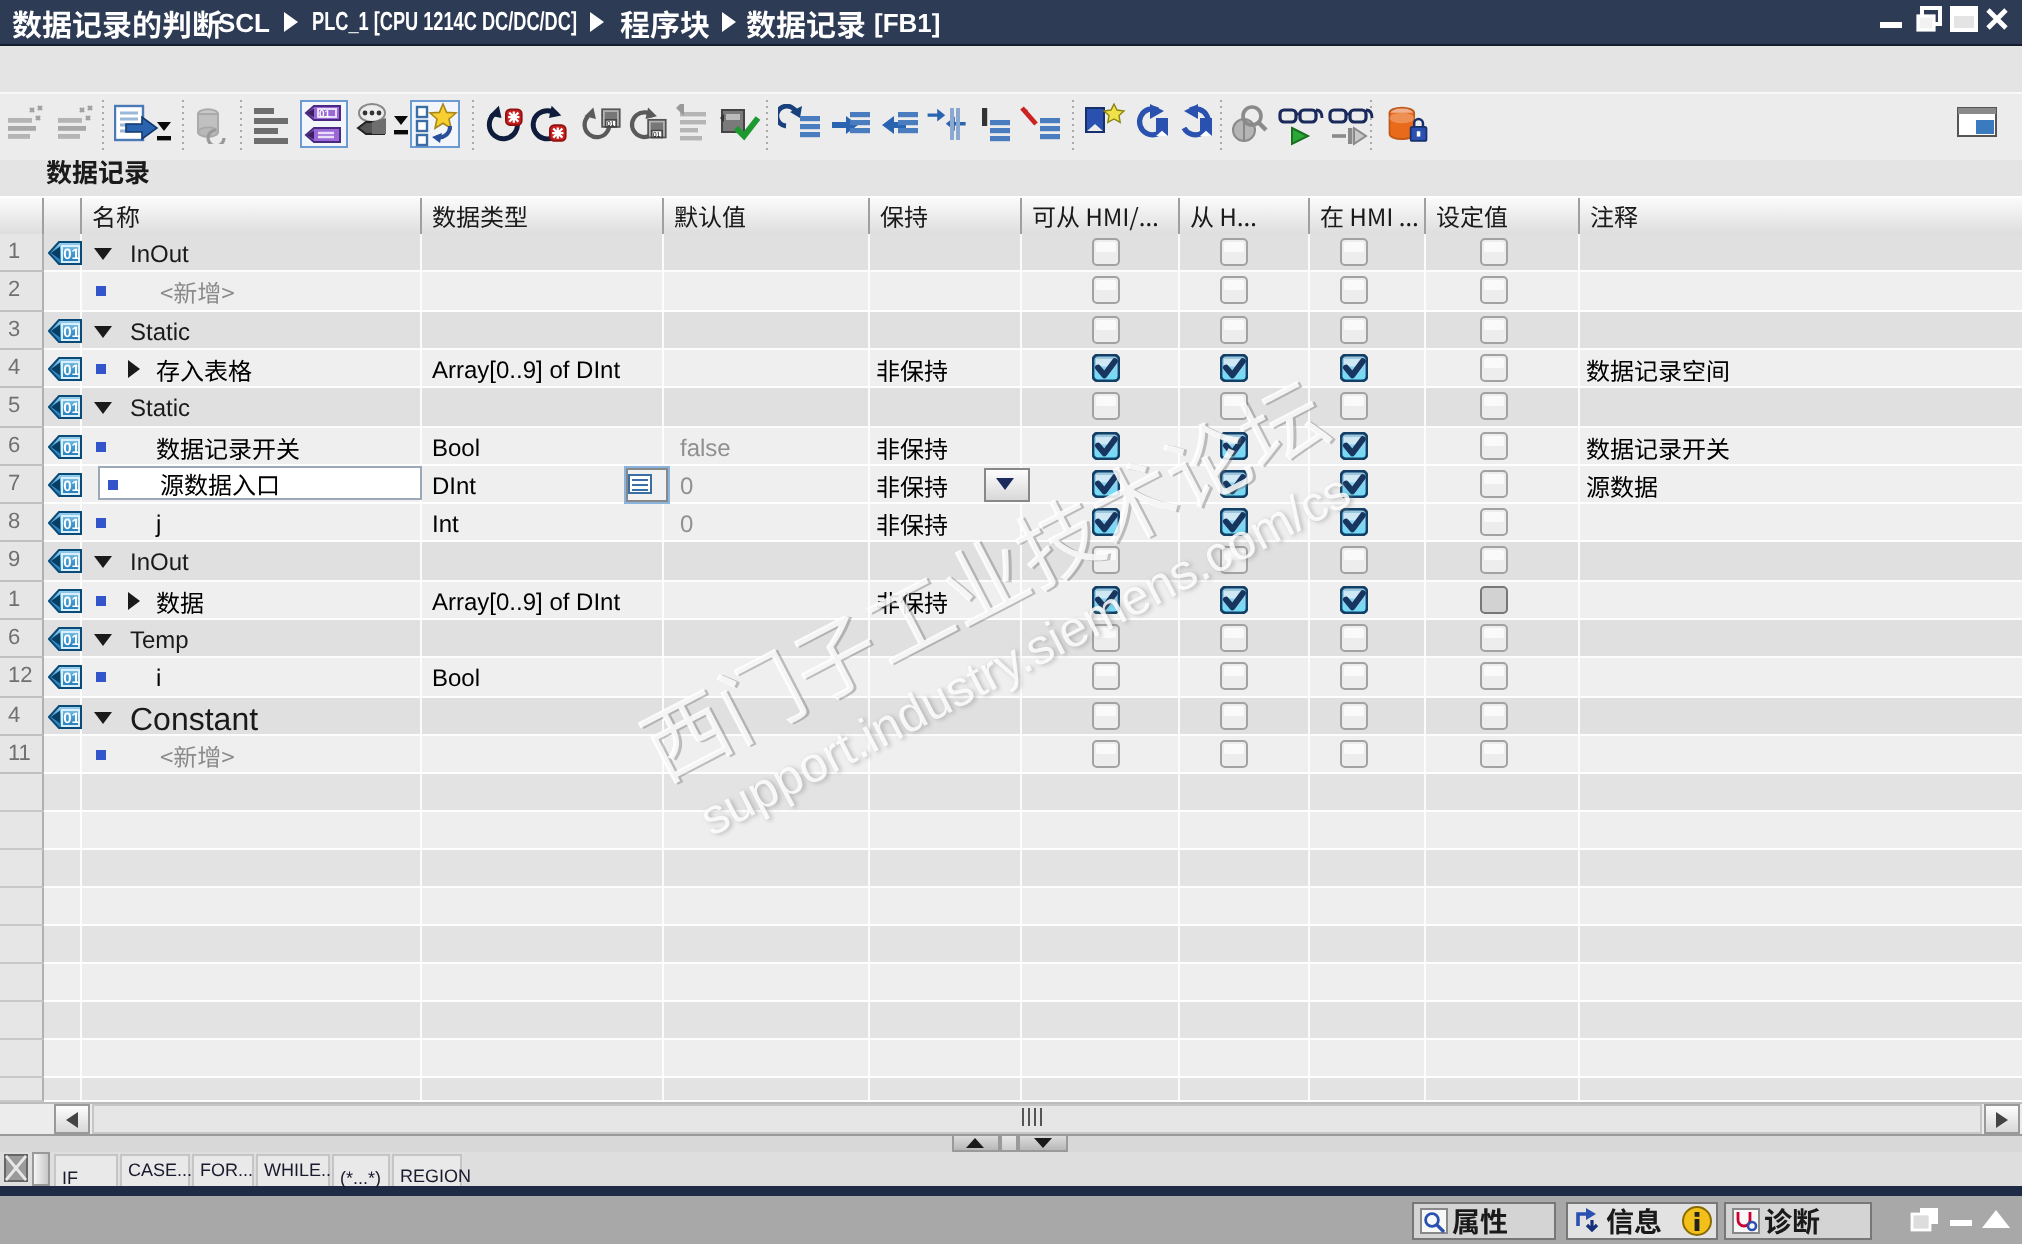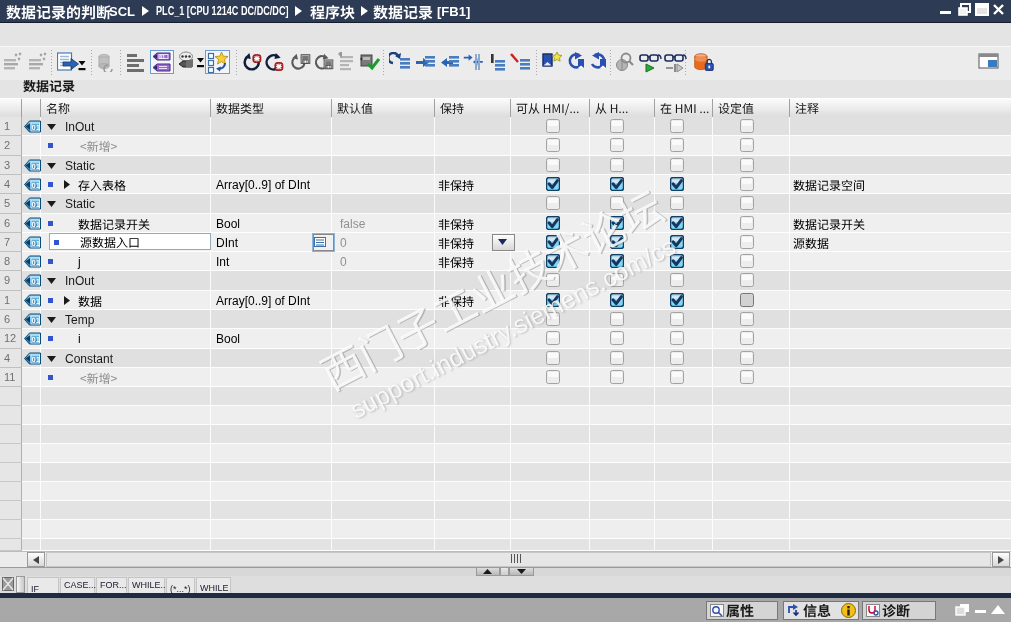--- a/index.html
+++ b/index.html
@@ -1216,21 +1216,21 @@
       </linearGradient>
     </defs>
     <path d="M0.5 6.5 L5.5 1 H16.5 V12 H5.5 Z" fill="url(#tg)" stroke="#0a4a77"></path>
     <path d="M1.5 6.5 L6 3.2 V9.8 Z" fill="#083e63"></path>
     <rect x="7" y="3" width="8.5" height="8" fill="none" stroke="#d9effa" stroke-width="1"></rect>
     <text x="7.6" y="9.6" font-size="7.5" font-weight="bold" fill="#fff" font-family="Liberation Sans">01</text>
   </svg>
 <svg class="abs" style="left:47px;top:356px;" width="9" height="6">
     <path d="M0 0 h9 l-4.5 6 z" fill="#1a1a1a"></path>
   </svg>
-<div class="tx" style="left:65px;top:352px;font-size:12px;color:#1a1a1a;">Constant</div>
+<div class="tx" style="left:65px;top:352px;font-size:16px;color:#1a1a1a;">Constant</div>
 <svg class="abs" style="left:546px;top:351px;" width="14" height="14" viewBox="0 0 14 14">
     <rect x="0.5" y="0.5" width="13" height="13" rx="2" fill="#ededed" stroke="#a2a2a2"></rect>
     <rect x="2" y="2" width="10" height="5" rx="1" fill="#fafafa"></rect>
   </svg>
 <svg class="abs" style="left:610px;top:351px;" width="14" height="14" viewBox="0 0 14 14">
     <rect x="0.5" y="0.5" width="13" height="13" rx="2" fill="#ededed" stroke="#a2a2a2"></rect>
     <rect x="2" y="2" width="10" height="5" rx="1" fill="#fafafa"></rect>
   </svg>
 <svg class="abs" style="left:670px;top:351px;" width="14" height="14" viewBox="0 0 14 14">
     <rect x="0.5" y="0.5" width="13" height="13" rx="2" fill="#ededed" stroke="#a2a2a2"></rect>
@@ -1439,21 +1439,21 @@
 <div class="tx" style="left:31px;top:584px;font-size:9px;color:#1a1a2e;">IF</div>
 <div class="abs" style="left:60px;top:577px;width:35px;height:16px;background:#e9e9e9;border:1px solid #c5c5c5;border-bottom:none;box-sizing:border-box;"></div>
 <div class="tx" style="left:64px;top:580px;font-size:9px;color:#1a1a2e;">CASE...</div>
 <div class="abs" style="left:96px;top:577px;width:31px;height:16px;background:#e9e9e9;border:1px solid #c5c5c5;border-bottom:none;box-sizing:border-box;"></div>
 <div class="tx" style="left:100px;top:580px;font-size:9px;color:#1a1a2e;">FOR...</div>
 <div class="abs" style="left:128px;top:577px;width:37px;height:16px;background:#e9e9e9;border:1px solid #c5c5c5;border-bottom:none;box-sizing:border-box;"></div>
 <div class="tx" style="left:132px;top:580px;font-size:9px;color:#1a1a2e;">WHILE..</div>
 <div class="abs" style="left:166px;top:577px;width:29px;height:16px;background:#e9e9e9;border:1px solid #c5c5c5;border-bottom:none;box-sizing:border-box;"></div>
 <div class="tx" style="left:170px;top:584px;font-size:9px;color:#1a1a2e;">(*...*)</div>
 <div class="abs" style="left:196px;top:577px;width:35px;height:16px;background:#e9e9e9;border:1px solid #c5c5c5;border-bottom:none;box-sizing:border-box;"></div>
-<div class="tx" style="left:200px;top:583px;font-size:9px;color:#1a1a2e;">WHILE</div>
+<div class="tx" style="left:200px;top:583px;font-size:9px;color:#1a1a2e;">REGION</div>
 <div class="abs" style="left:0;top:598px;width:1011px;height:24px;background:#a8a8a8;"></div>
 <div class="abs" style="left:706px;top:601px;width:72px;height:19px;background:#d4d4d4;border:1px solid #777;box-sizing:border-box;"></div>
 <svg class="abs" style="left:710px;top:604px;" width="14" height="13">
     <rect x="0.5" y="0.5" width="13" height="12" fill="#f8f8f8" stroke="#888"></rect>
     <circle cx="6" cy="6" r="3.2" fill="none" stroke="#2a50b0" stroke-width="1.4"></circle>
     <path d="M8 8 l4 4" stroke="#2a50b0" stroke-width="1.6"></path>
   </svg>
 <div class="abs" style="left:726px;top:602px;"><svg width="30" height="20">
       <g transform="translate(0 14) scale(0.014000 -0.014000)" fill="#1a1a1a">
         <use href="#gb23646" x="0"></use>

